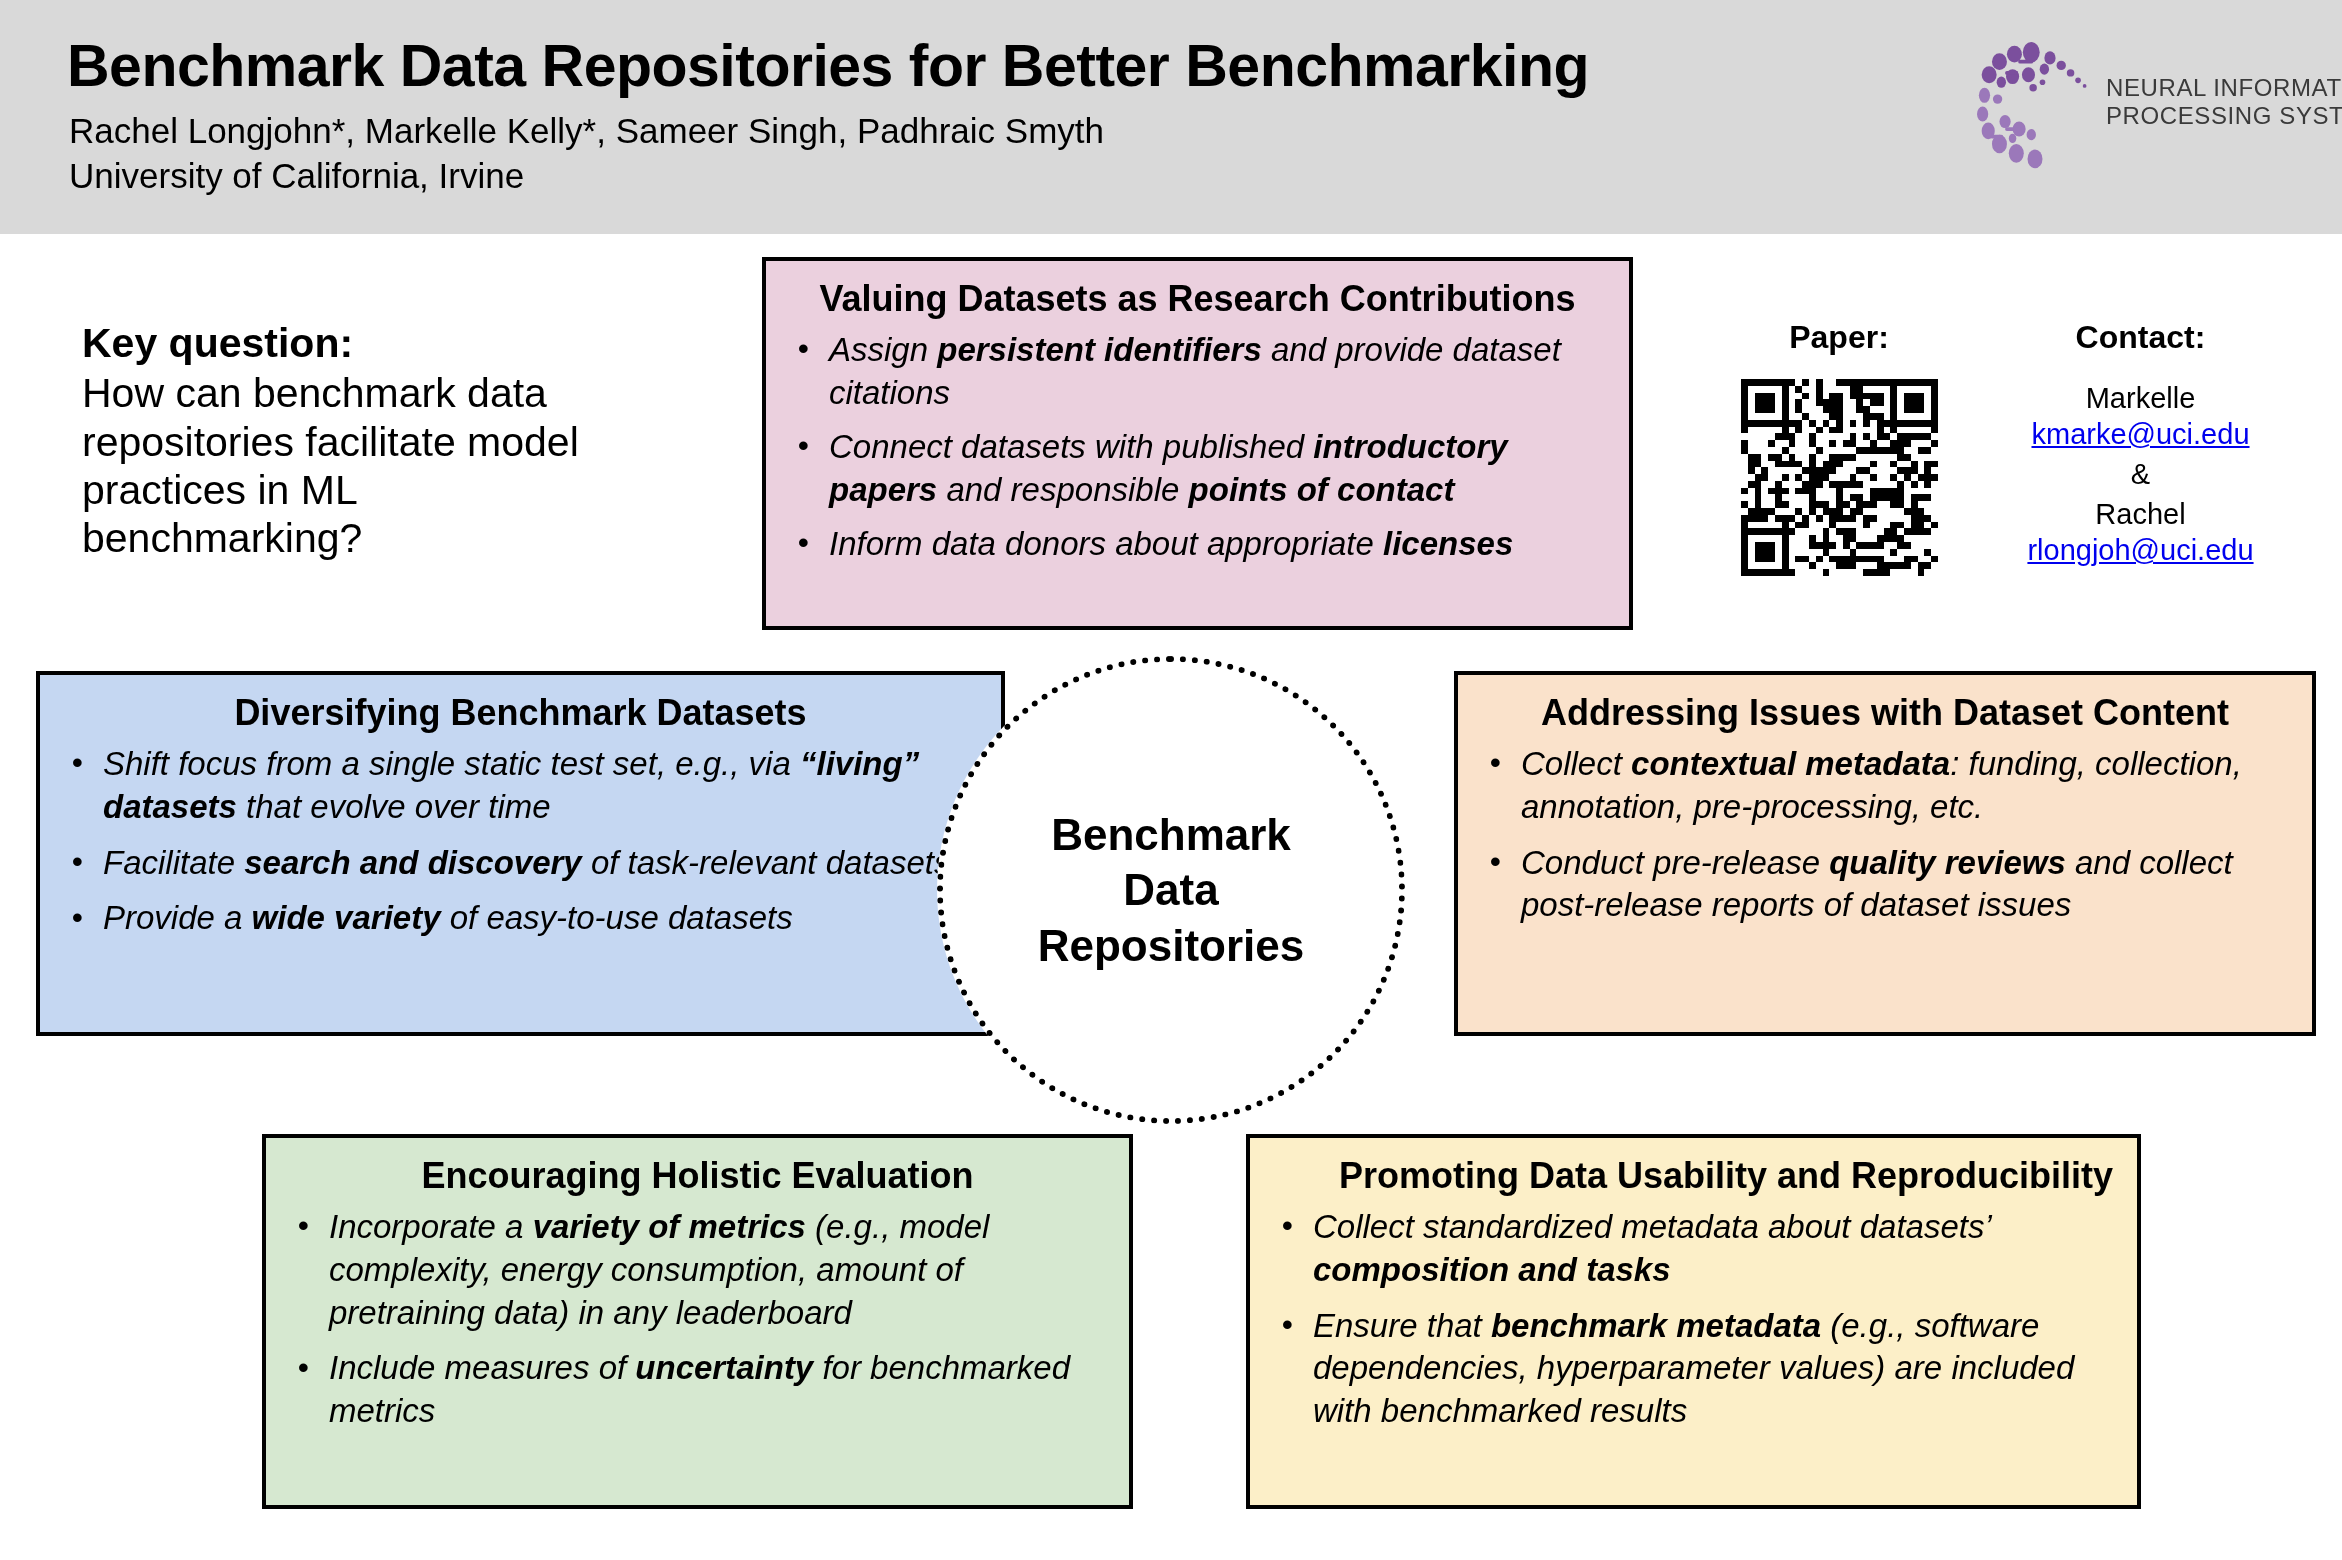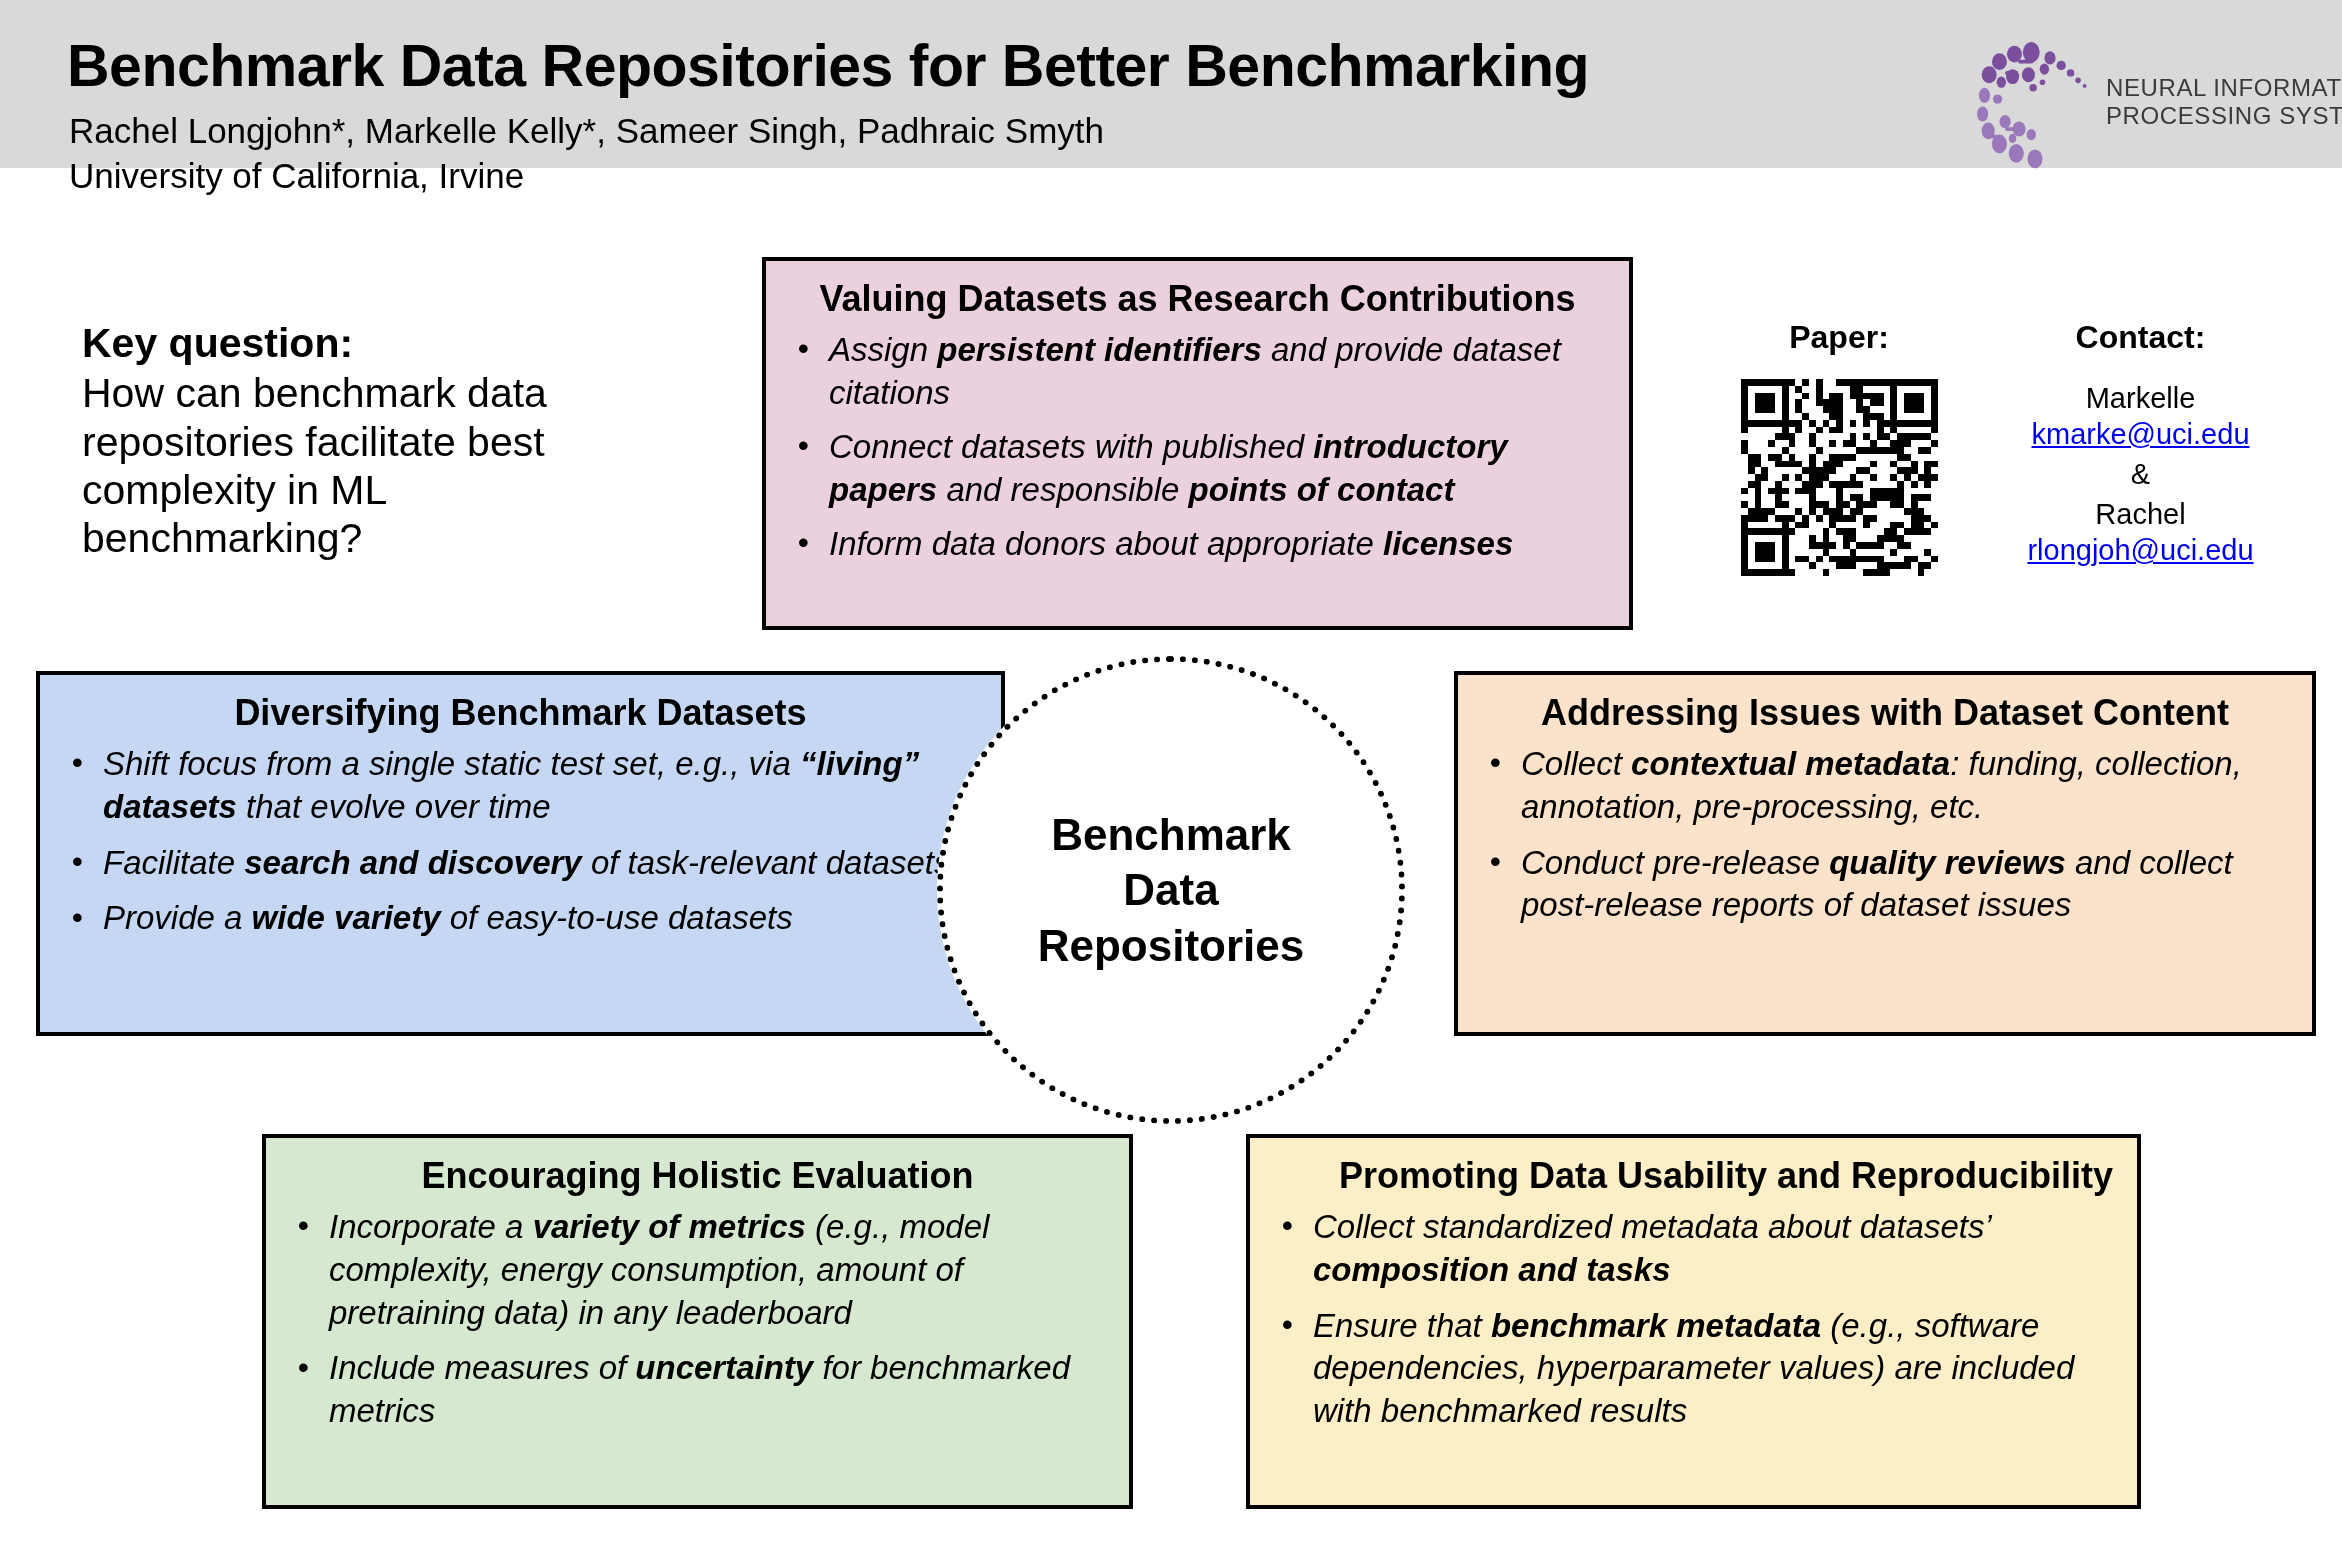--- a/index.html
+++ b/index.html
@@ -14,21 +14,21 @@
     overflow: hidden;
     font-family: "DejaVu Sans", sans-serif;
     color: #000000;
   }
 
   
   #header-bar {
     position: absolute;
     left: 0; top: 0;
     width: 2342px;
-    height: 168px;
+    height: 234px;
     background: #d9d9d9;
     box-sizing: border-box;
   }
   #poster-title {
     position: absolute;
     left: 67px;
     top: 32px;
     font-size: 59px;
     font-weight: bold;
     letter-spacing: -0.5px;
@@ -274,21 +274,21 @@
     </svg>
     <div class="logo-text">
       <div>NEURAL INFORMATION</div>
       <div>PROCESSING SYSTEMS</div>
     </div>
   </div>
 </div>
 
 <div id="key-question">
   <div id="key-question-label">Key question:</div>
-  <div id="key-question-text">How can benchmark data repositories facilitate best complexity in ML benchmarking?</div>
+  <div id="key-question-text">How can benchmark data repositories facilitate model practices in ML benchmarking?</div>
 </div>
 
 <div id="paper-block">
   <div class="pc-heading">Paper:</div>
   <svg id="qr-code" viewBox="0 0 29 29" shape-rendering="crispEdges">
     <rect width="29" height="29" fill="#ffffff"></rect>
     <g fill="#000000" id="qr-cells">
         <rect x="0" y="0" width="1" height="1"></rect>
         <rect x="1" y="0" width="1" height="1"></rect>
         <rect x="2" y="0" width="1" height="1"></rect>

